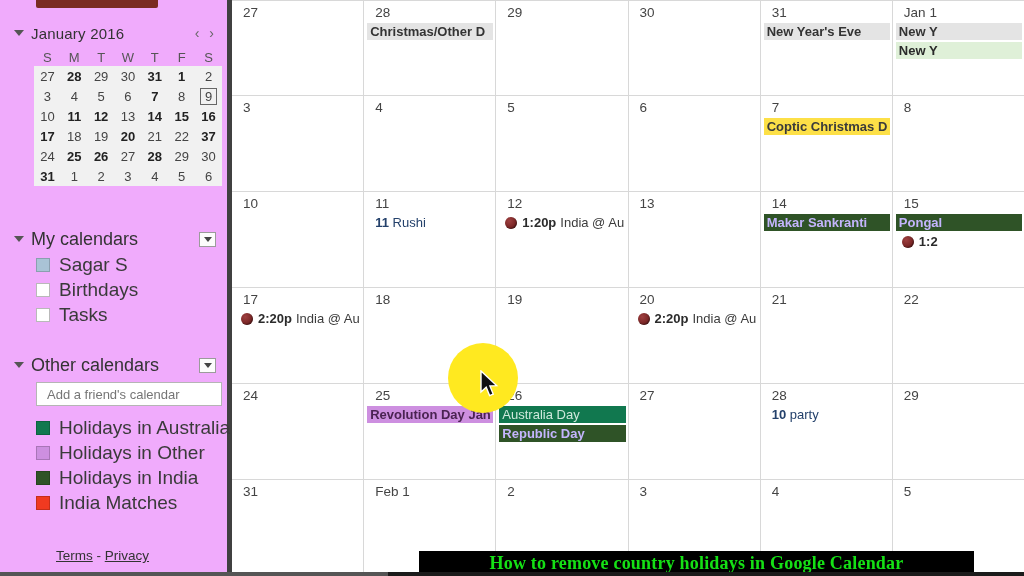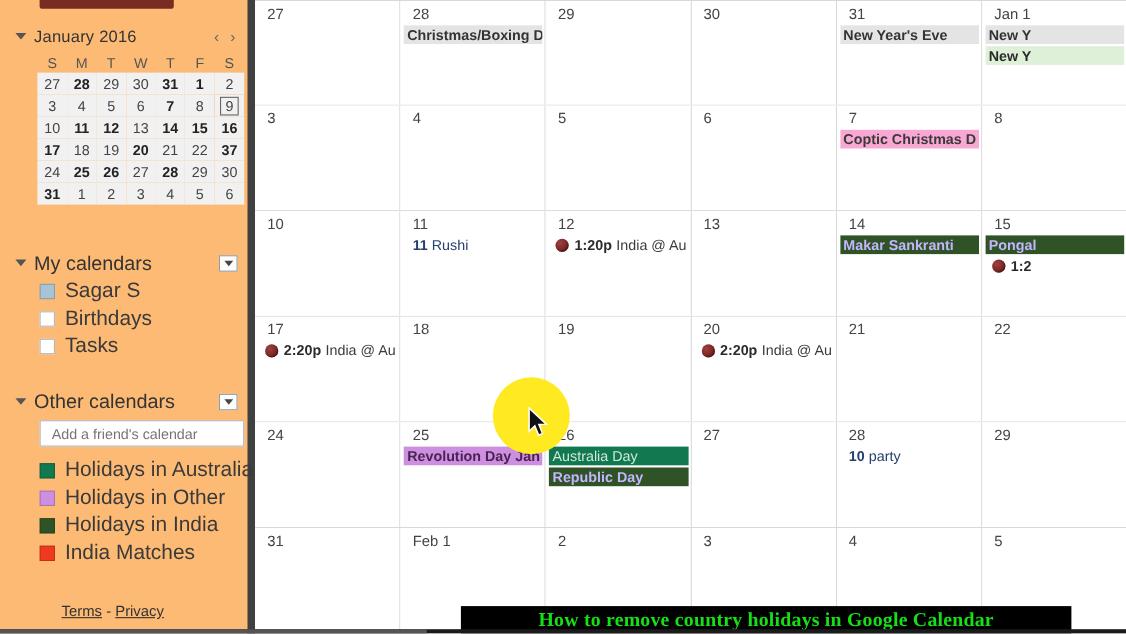--- a/index.html
+++ b/index.html
@@ -7,24 +7,24 @@
     width: 1024px; height: 576px;
     background: #fff;
     font-family: "Liberation Sans", sans-serif;
     overflow: hidden;
   }
   #app { position: relative; width: 1024px; height: 576px; display: flex; background:#fff; }
 
   
   #sidebar {
     width: 232px; height: 576px;
-    background: #fdba74;
+    background: #f0abfc;
     position: relative;
     flex: 0 0 232px;
-    border-right: 7px solid #404040;
+    border-right: 5px solid #404040;
   }
   .create-btn {
     position: absolute; left: 36px; top: -14px;
     width: 122px; height: 22px;
     background: #7a2b22; border-radius: 2px;
   }
   .mini-head {
     position: absolute; left: 14px; top: 22px; width: 206px;
     display: flex; align-items: center; height: 22px;
   }
@@ -98,21 +98,21 @@
   }
   .dcell:last-child { border-right: none; }
   .dnum { font-size: 13.5px; color: #444; padding-left: 11px; line-height: 15px; }
   .events { margin-top: 3px; padding: 0 2px 0 3px; }
 
   .ev { font-size: 13px; line-height: 17px; height: 17px; margin-bottom: 2px;
         white-space: nowrap; overflow: hidden; padding-left: 3px; }
   .ev.plain { color: #24416b; padding-left: 8px; }
   .ev.plain b { color: #24416b; }
   .ev.grey { background: #e4e4e4; color: #333; font-weight: bold; }
-  .ev.purple { background: #f9a8d4; color: #3a3a3a; font-weight: bold; }
+  .ev.purple { background: #fde047; color: #3a3a3a; font-weight: bold; }
   .ev.purple-strong { background: #cd8fe0; color: #4a2352; font-weight: bold; }
   .ev.lightgreen { background: #dff0d8; color: #2a2a2a; font-weight: bold; }
   .ev.teal { background: #11784f; color: #cfe8dc; font-weight: normal; }
   .ev.darkgreen { background: #2f5327; color: #c4b5fd; font-weight: bold; }
   .ev.cricket { color: #3b3b3b; padding-left: 6px; display: flex; align-items: center; }
   .ball {
     width: 12px; height: 12px; border-radius: 50%;
     background: radial-gradient(circle at 35% 32%, #9e4040 0%, #7c2727 55%, #5d1c1c 100%);
     display: inline-block; margin-right: 5px; flex: 0 0 12px;
     box-shadow: inset -1px -1px 1px rgba(0,0,0,.35);
@@ -289,21 +289,21 @@
 
   <div id="grid">
       <div class="wrow">
         <div class="dcell">
           <div class="dnum">27</div>
           <div class="events"></div>
         </div>
         <div class="dcell">
           <div class="dnum">28</div>
           <div class="events">
-            <div class="ev grey">Christmas/Boxing D</div>
+            <div class="ev grey">Christmas/Other D</div>
           </div>
         </div>
         <div class="dcell">
           <div class="dnum">29</div>
           <div class="events"></div>
         </div>
         <div class="dcell">
           <div class="dnum">30</div>
           <div class="events"></div>
         </div>

